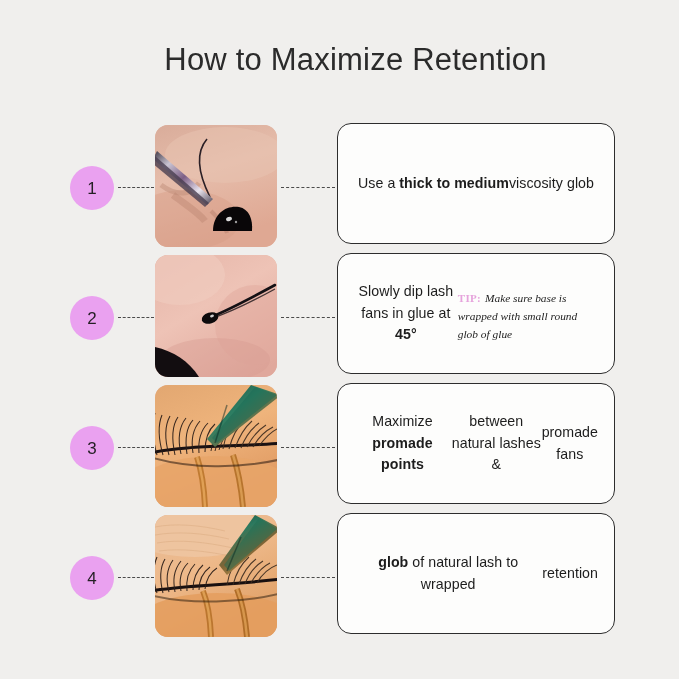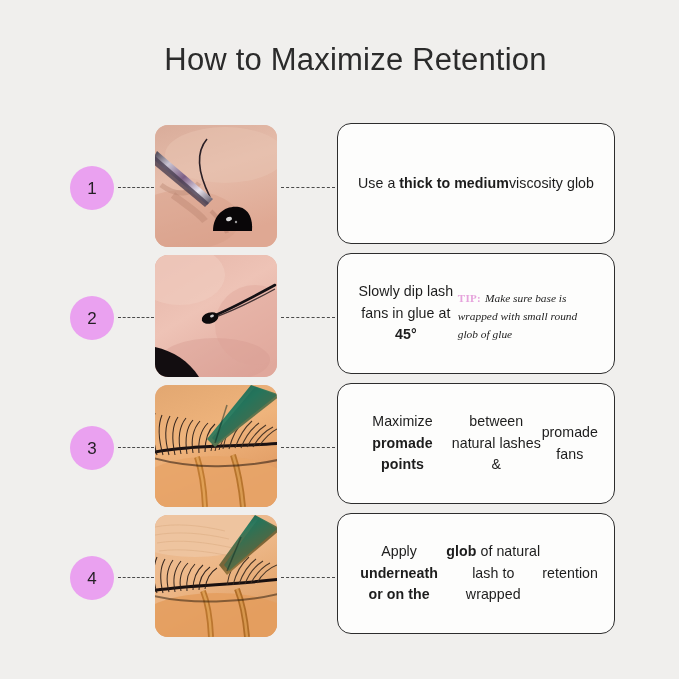--- a/index.html
+++ b/index.html
@@ -359,23 +359,20 @@
           <path d="M56 122 C 55 100, 52 86, 48 76" stroke="#dd9e52" stroke-width="2.4" fill="none"></path>
           <path d="M92 122 C 90 100, 86 84, 82 74" stroke="#b06d28" stroke-width="6" fill="none"></path>
           <path d="M92 122 C 90 100, 86 84, 82 74" stroke="#d6964c" stroke-width="2.4" fill="none"></path>
           <path d="M-5 80 C 35 90, 88 88, 127 78" stroke="#221509" stroke-width="2" fill="none" opacity="0.5"></path>
         </g>
       </svg>
     </div>
     <div class="dash dash-right"></div>
     <div class="card">
       <div class="card-line">
-        <span>Apply </span><b>underneath or on the</b><span></span>
-      </div>
-      <div class="card-line">
         <span></span><b>glob</b><span> of natural lash to wrapped</span>
       </div>
       <div class="card-line">
         <span>retention</span><b></b><span></span>
       </div>
     </div>
   </div>
 
 </div>
 

